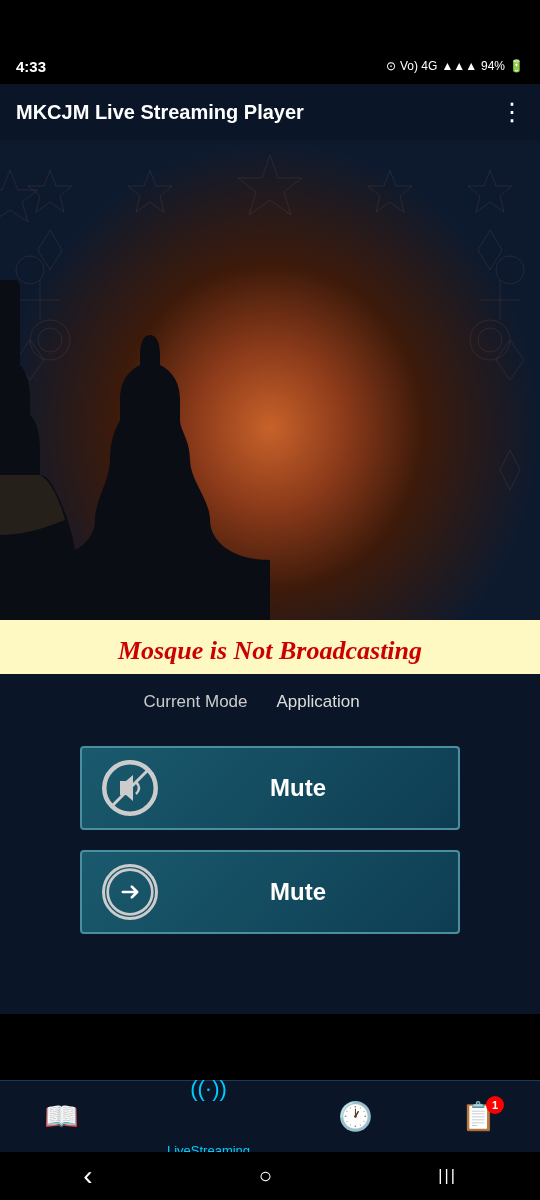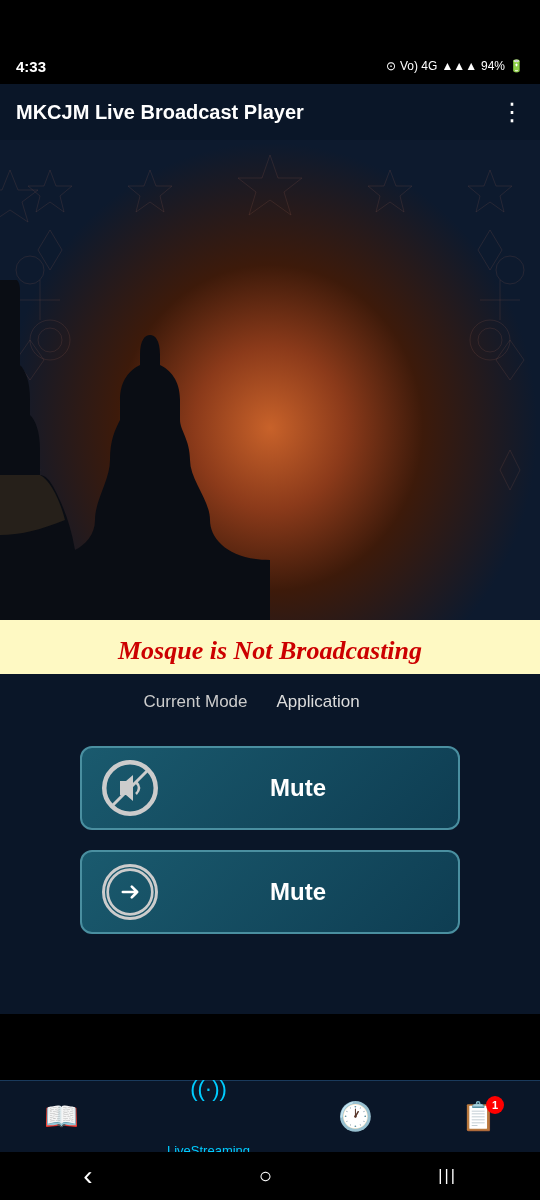--- a/index.html
+++ b/index.html
@@ -139,21 +139,21 @@
       display: flex;
       flex-direction: column;
       gap: 20px;
     }
 
     .action-btn {
       display: flex;
       align-items: center;
       background: linear-gradient(135deg, #1a5a6e, #0e3d52);
       border: 2px solid #4a8fa0;
-      border-radius: 12px;
+      border-radius: 4px;
       padding: 12px 20px;
       cursor: pointer;
       gap: 0;
       width: 100%;
     }
 
     .btn-icon-circle {
       width: 56px;
       height: 56px;
       border-radius: 50%;
@@ -270,21 +270,21 @@
   <div id="status-icons">
     <span>⊙</span>
     <span>Vo) 4G</span>
     <span>▲▲▲</span>
     <span>94%</span>
     <span>🔋</span>
   </div>
 </div>
 
 <div id="app-bar">
-  <span id="app-title">MKCJM Live Broadcast Player</span>
+  <span id="app-title">MKCJM Live Streaming Player</span>
   <span id="menu-icon">⋮</span>
 </div>
 
 <div id="hero-section">
   <div id="bg-pattern"></div>
 
   <div id="pattern-overlay">
     <svg width="540" height="480" viewBox="0 0 540 480" xmlns="http://www.w3.org/2000/svg">
 
       <g stroke="rgba(200,120,100,0.35)" fill="none" stroke-width="0.8">

